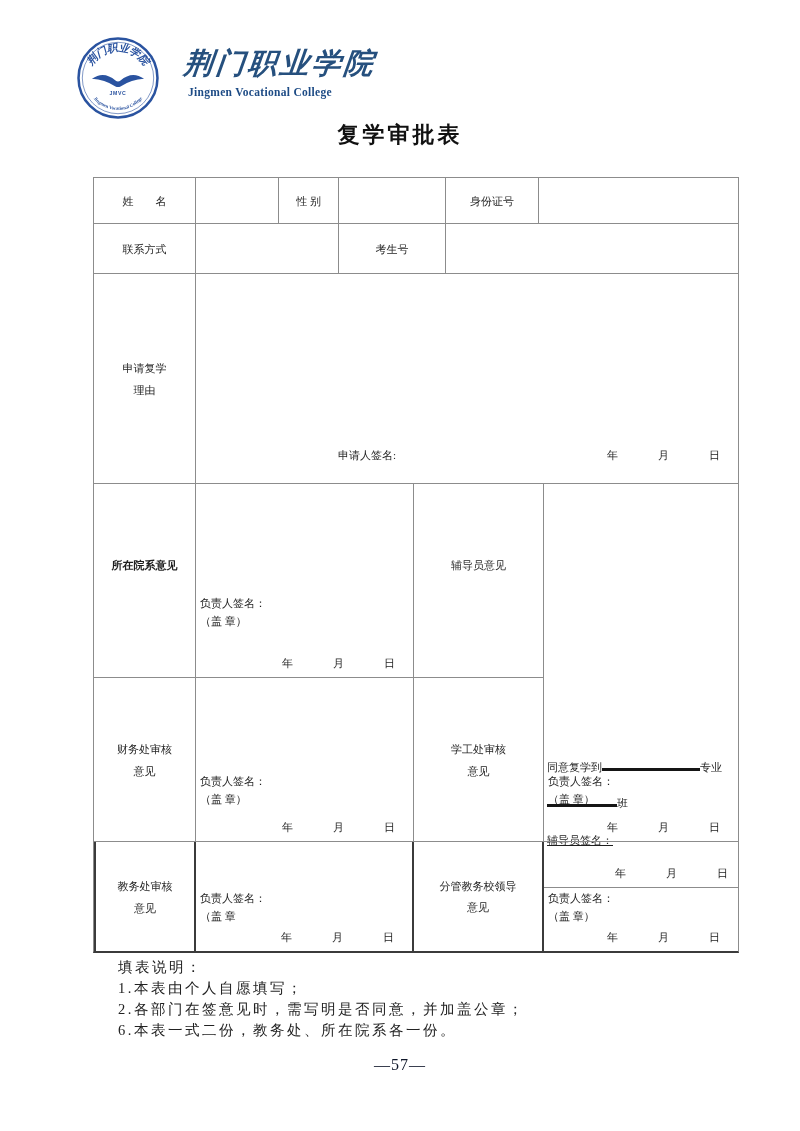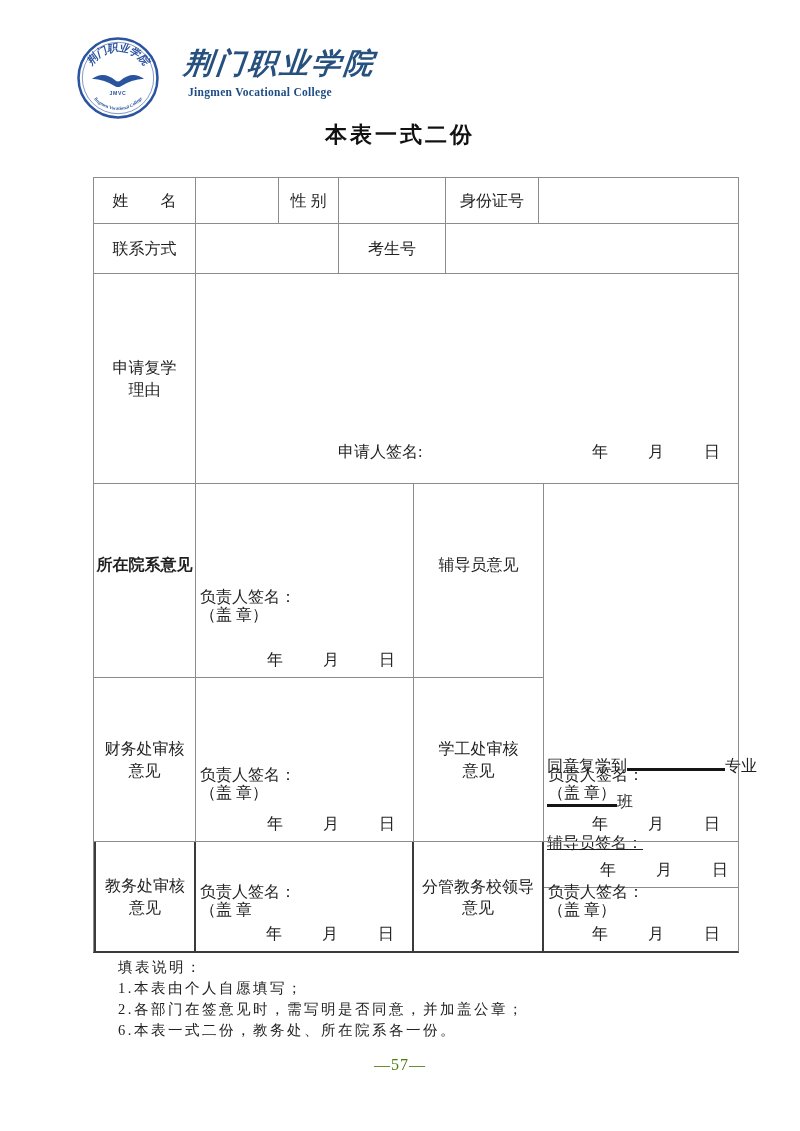--- a/index.html
+++ b/index.html
@@ -12,21 +12,21 @@
            font-style:italic;transform:skewX(-6deg);color:#26507e;letter-spacing:3px;white-space:nowrap;}
   .en-name{position:absolute;left:112px;top:50px;width:250px;font-size:11.5px;font-weight:bold;
            color:#1d4b85;letter-spacing:.3px;white-space:nowrap;font-family:"Liberation Serif",serif;}
 
   .page-title{position:absolute;left:0;top:120px;width:800px;text-align:center;
               font-family:"Liberation Sans","DejaVu Sans",sans-serif;
               font-size:22px;font-weight:bold;letter-spacing:3px;color:#111;}
 
   
   .form-table{position:absolute;left:93px;top:177px;width:644px;height:773px;
-              border:1px solid #8c8c8c;border-bottom:2px solid #3b3b3b;font-size:16px;}
+              border:1px solid #8c8c8c;border-bottom:2px solid #3b3b3b;font-size:11px;}
   .cell{position:absolute;box-sizing:border-box;border-right:1px solid #8c8c8c;border-bottom:1px solid #8c8c8c;}
   .cell.no-r{border-right:none;}
   .cell.no-b{border-bottom:none;}
   .lab{display:flex;align-items:center;justify-content:center;text-align:center;line-height:22px;}
   .lab-hi{padding-bottom:32px;} 
 
   
   .bold-r{border-right:2px solid #3b3b3b;}
   .bold-l{border-left:2px solid #3b3b3b;}
 
@@ -47,21 +47,21 @@
   .c-line2{position:absolute;top:96px;left:3px;white-space:nowrap;}
   .c-line3{position:absolute;top:139px;left:3px;white-space:nowrap;text-decoration:underline;}
   .c-date{position:absolute;left:0;right:0;bottom:6px;}
   .fill-line{display:inline-block;height:14px;border-bottom:3px solid #151515;vertical-align:baseline;}
   .fill-line.w1{width:98px;} .fill-line.w2{width:70px;}
 
   
   .notes{position:absolute;left:118px;top:957px;width:580px;font-size:14.5px;
          letter-spacing:2.5px;line-height:21px;color:#222;}
   .page-number{position:absolute;left:0;top:1056px;width:800px;text-align:center;
-               font-size:16px;color:#4d7c0f;letter-spacing:1px;}
+               font-size:16px;color:#0f172a;letter-spacing:1px;}
 </style>
 </head>
 <body>
 
 <div class="logo-wrap">
   <svg class="seal" viewBox="0 0 100 100">
     <circle cx="50" cy="50" r="47" fill="none" stroke="#2a53a0" stroke-width="3"></circle>
     <circle cx="50" cy="50" r="42.5" fill="none" stroke="#2a53a0" stroke-width="0.7"></circle>
     <defs>
       <path id="arcTop" d="M 14,54 A 36,36 0 0 1 86,54"></path>
@@ -73,21 +73,21 @@
     <path d="M19,51 Q33,41 47,53 Q50,55.5 53,53 Q67,41 81,51 Q66,52 53,60 Q50,61.5 47,60 Q34,52 19,51 Z" fill="#2a53a0"></path>
     <text x="50" y="70" font-size="6.2" font-weight="bold" fill="#2a53a0" text-anchor="middle" letter-spacing="0.8" font-family="'Liberation Sans',sans-serif">JMVC</text>
     <text font-size="5.6" font-weight="bold" fill="#2a53a0" font-family="'Liberation Serif',serif">
       <textPath href="#arcBot" startOffset="50%" text-anchor="middle">Jingmen Vocational College</textPath>
     </text>
   </svg>
   <div class="cn-name">荆门职业学院</div>
   <div class="en-name">Jingmen Vocational College</div>
 </div>
 
-<div class="page-title">本表一式二份</div>
+<div class="page-title">复学审批表</div>
 
 <div class="form-table">
 
   <div class="cell lab" style="left:0;top:0;width:102px;height:46px;">姓　　名</div>
   <div class="cell" style="left:102px;top:0;width:83px;height:46px;"></div>
   <div class="cell lab" style="left:185px;top:0;width:60px;height:46px;">性 别</div>
   <div class="cell" style="left:245px;top:0;width:107px;height:46px;"></div>
   <div class="cell lab" style="left:352px;top:0;width:93px;height:46px;">身份证号</div>
   <div class="cell no-r" style="left:445px;top:0;width:199px;height:46px;"></div>
 

